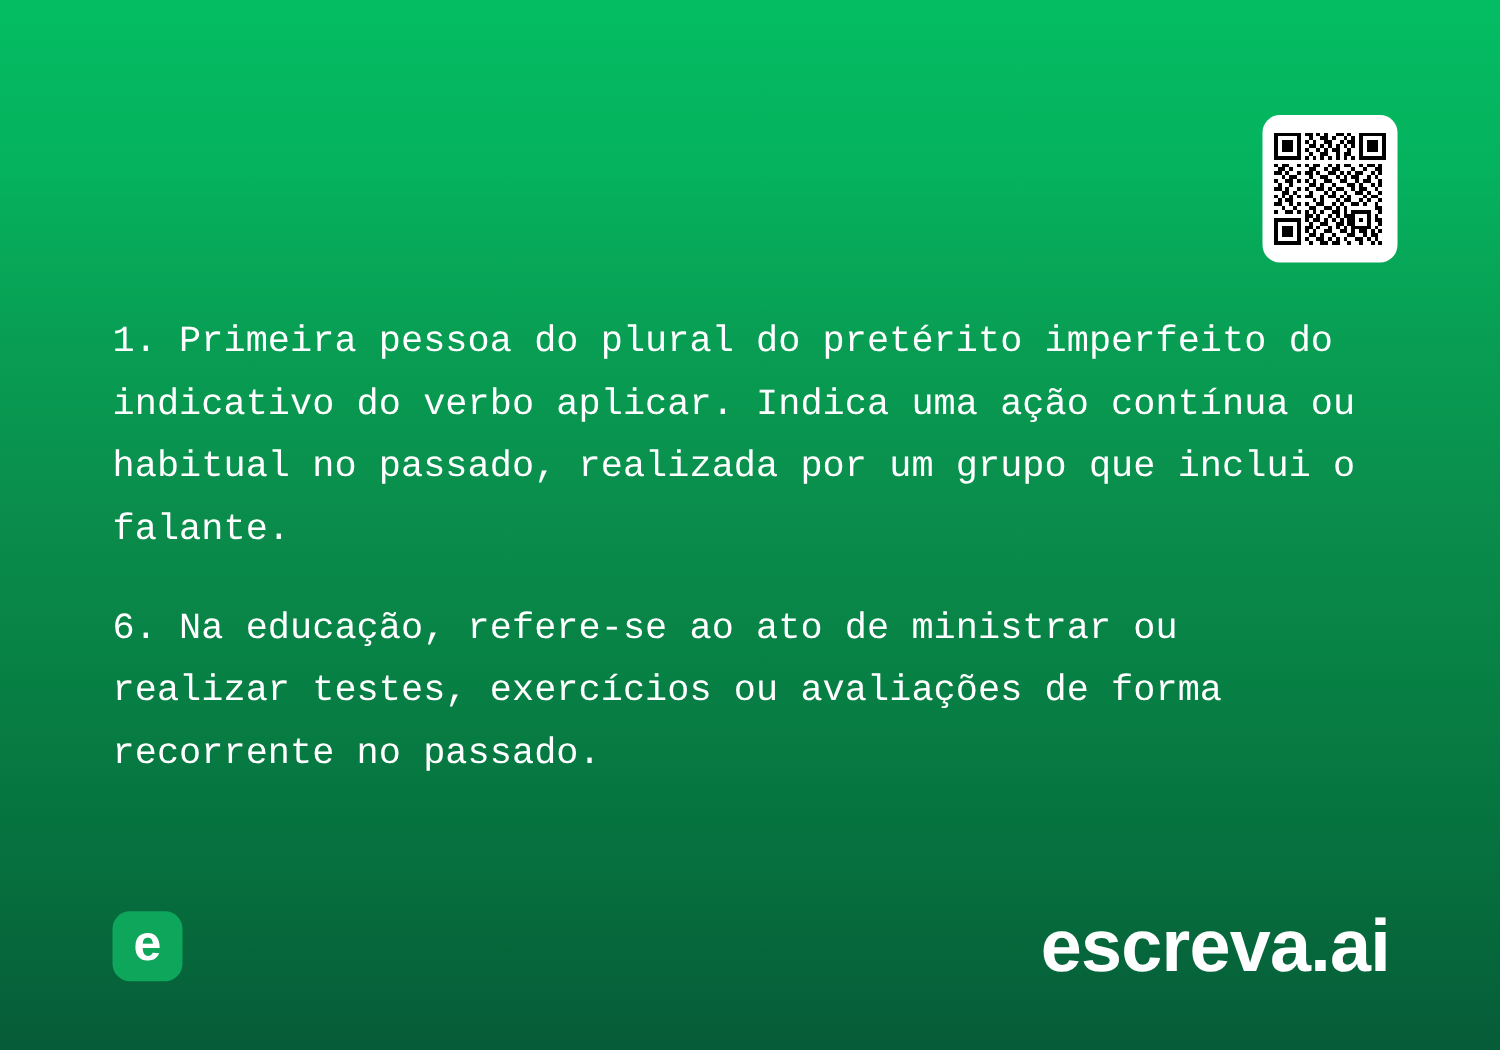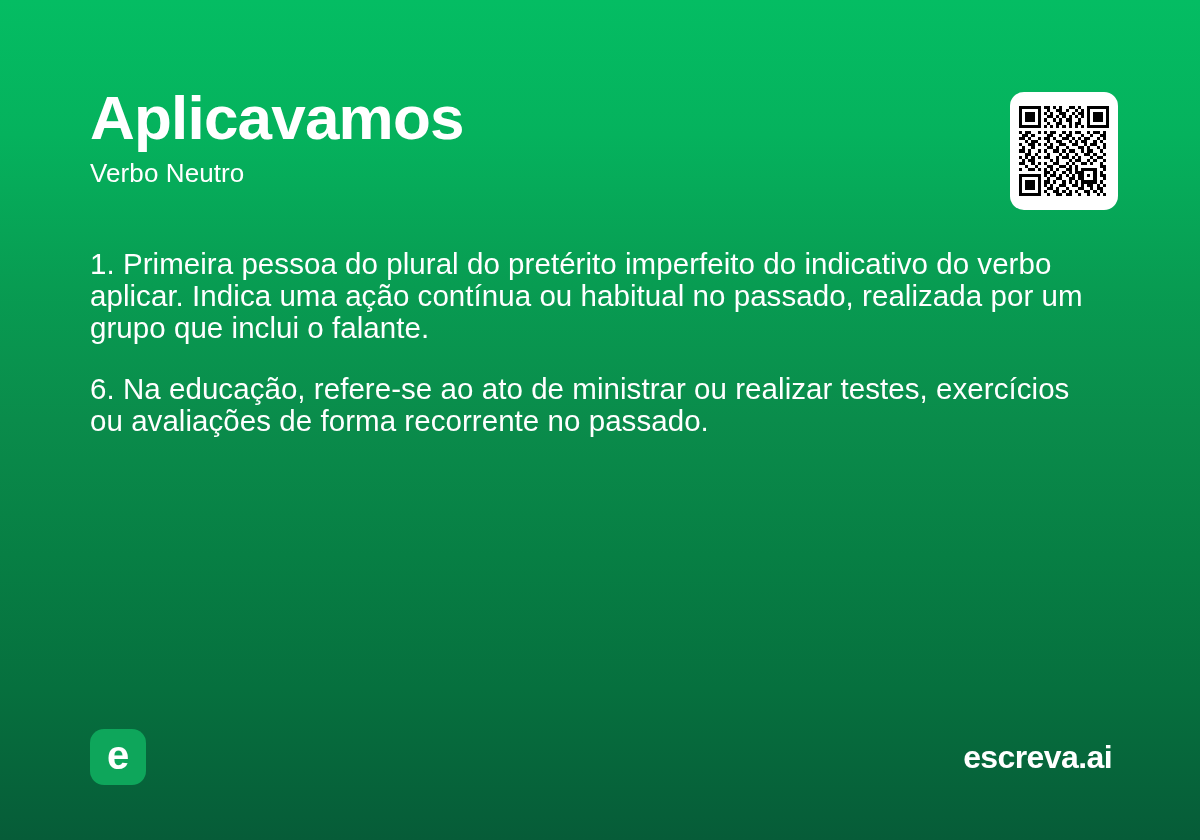--- a/index.html
+++ b/index.html
@@ -79,24 +79,25 @@
   .definitions {
     position: absolute;
     left: 90px;
     top: 248px;
     width: 1005px;
   }
 
   .definition {
     font-size: 29.5px;
     font-weight: 400;
-    line-height: 32px;
+    line-height: 50px;
     color: #ffffff;
     letter-spacing: 0.05px;
     margin-bottom: 29px;
+    font-family: Liberation Mono, monospace;
   }
 
   .definition:last-child { margin-bottom: 0; }
 
   
   .footer {
     position: absolute;
     left: 90px;
     right: 88px;
     bottom: 54px;
@@ -119,36 +120,32 @@
   .logo-badge span {
     font-size: 40px;
     font-weight: 700;
     color: #ffffff;
     line-height: 1;
     position: relative;
     top: -2px;
   }
 
   .wordmark {
-    font-size: 32px;
+    font-size: 59px;
     font-weight: 700;
     color: #ffffff;
     letter-spacing: -0.6px;
     line-height: 1;
   }
 </style>
 </head>
 <body>
 
 <div class="card">
 
-  <div class="header">
-    <div class="title">Aplicavamos</div>
-    <div class="subtitle">Verbo Neutro</div>
-  </div>
 
   <div class="qr-wrap">
     <svg viewBox="0 0 29 29" shape-rendering="crispEdges">
       <rect width="29" height="29" fill="#ffffff"></rect>
       <g fill="#000000">
 
         <rect x="0" y="0" width="7" height="1"></rect>
           <rect x="0" y="6" width="7" height="1"></rect>
         <rect x="0" y="0" width="1" height="7"></rect>
           <rect x="6" y="0" width="1" height="7"></rect>

